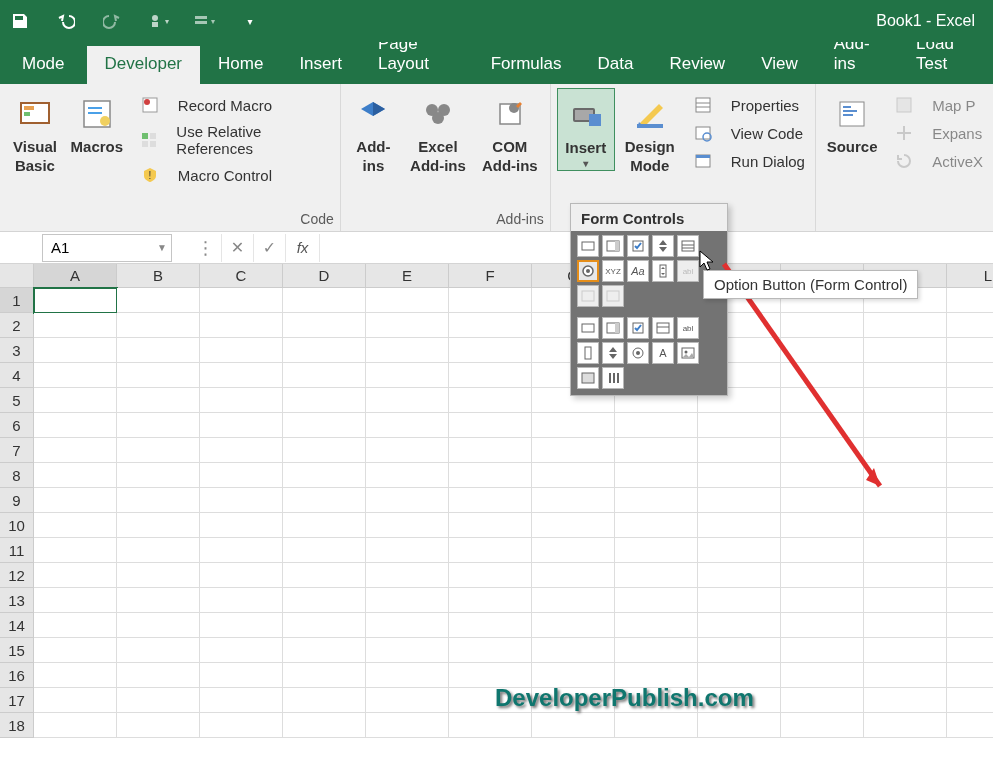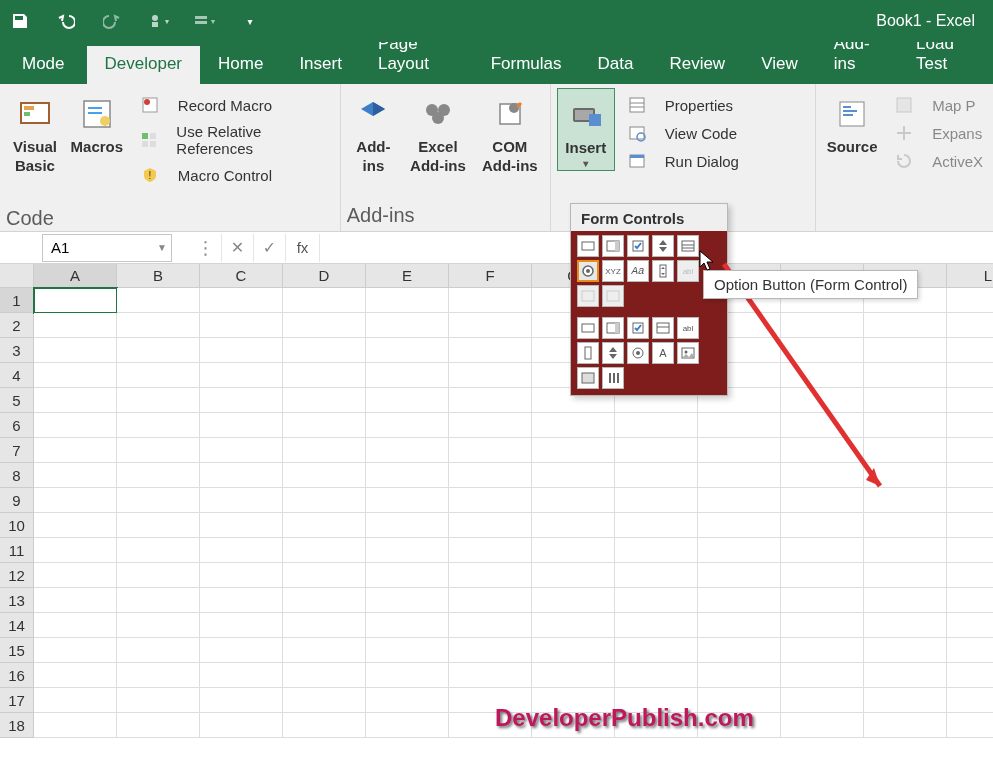--- a/index.html
+++ b/index.html
@@ -14,71 +14,71 @@
 
 .tabs { height: 42px; background: #217346; display: flex; align-items: flex-end; padding-left: 0; }
 .tab { padding: 8px 18px 10px; font-size: 17px; color: #fff; cursor: pointer; }
 .tab.file { background:#217346; padding-left:22px; padding-right:22px; }
 .tab.active { background: #f0f0f0; color: #217346; }
 
 
 .ribbon { height: 148px; background: #f0f0f0; border-bottom: 1px solid #d4d4d4; display: flex; position: relative; }
 .grp { border-right: 1px solid #d9d9d9; display: flex; flex-direction: column; padding: 4px 6px 0; }
 .grp-content { flex: 1; display: flex; align-items: flex-start; gap: 4px; }
-.grp-label { font-size: 20px; color: #5b5b5b; text-align: left; padding: 2px 0 4px; margin-top: 17px; }
+.grp-label { font-size: 14px; color: #5b5b5b; text-align: right; padding: 2px 0 4px; margin-top: 17px; }
 .big-btn { display: flex; flex-direction: column; align-items: center; justify-content: flex-start; width: 62px; padding-top: 6px; cursor: pointer; text-align:center; font-size:15px; line-height:1.25; color:#333;font-weight:bold; }
 .big-btn .ico-slot { width:40px; height:40px; display:flex; align-items:center; justify-content:center; margin-bottom:4px;}
 .small-btn { display: flex; align-items: center; gap: 18px; font-size: 15px; color:#333; padding: 3px 4px; cursor: pointer; }
 .small-btn .ico-slot { width:20px; height:20px; display:flex; align-items:center; justify-content:center;}
 .col { display: flex; flex-direction: column; gap: 2px; justify-content: flex-start; padding-top:4px;}
 
 
 .big-btn.pressed { background: #c9e2d3; border: 1px solid #3f8f5f; }
 
 
 .formula-row { height: 32px; border-bottom: 1px solid #d4d4d4; display: flex; align-items: center; background:#fff;padding-left:40px;}
 .namebox { width: 130px; height: 28px; border: 1px solid #c5c5c5; display:flex; align-items:center; padding-left:8px; font-size:15px; position: relative; margin-left:2px;}
 .namebox .drop { position:absolute; right:4px; color:#888; font-size:10px;}
 .fb-btn { width:32px; height:28px; display:flex; align-items:center; justify-content:center; border-right:1px solid #e5e5e5; color:#888;}
-.fx { font-size:15px; color:#555; width:34px; }
+.fx { font-style: italic; font-size:15px; color:#555; width:34px; }
 .formula-input { flex:1; height:28px; border:none; outline:none; padding-left:6px; font-size:15px;}
 
 
 .grid-wrap { position: relative; }
 .corner { position:absolute; left:0; top:0; width:34px; height:24px; background:#e6e6e6; border-right:1px solid #ccc; border-bottom:1px solid #ccc;}
 .col-headers { position:absolute; left:34px; top:0; height:24px; display:flex; }
 .ch { width:83px; height:24px; background:#e6e6e6; border-right:1px solid #ccc; border-bottom:1px solid #ccc; text-align:center; font-size:15px; line-height:24px; color:#333;}
 .ch.active { background:#d6d6d6; }
 .row-headers { position:absolute; left:0; top:24px; }
 .rh { width:34px; height:25px; background:#e6e6e6; border-right:1px solid #ccc; border-bottom:1px solid #ccc; text-align:center; font-size:15px; line-height:25px; color:#333;}
 .rh.active { background:#d6d6d6; }
 .cells { position:absolute; left:34px; top:24px; }
 .crow { display:flex; }
 .cell { width:83px; height:25px; border-right:1px solid #ddd; border-bottom:1px solid #ddd; background:#fff;}
 .cell.selected { outline:2px solid #217346; outline-offset:-1px; }
 
 
-.insert-panel { position:absolute; left:570px; top:203px; width:158px; background:#7f1d1d; border:1px solid #b8b8b8; box-shadow:3px 3px 6px rgba(0,0,0,.2); z-index:50;}
+.insert-panel { position:absolute; left:570px; top:203px; width:158px; background:#737373; border:1px solid #b8b8b8; box-shadow:3px 3px 6px rgba(0,0,0,.2); z-index:50;}
 .panel-header { font-weight:600; font-size:15px; padding:6px 10px 4px; color:#333; background:#efefef;}
 .icon-grid { display:flex; flex-wrap:wrap; padding:4px 6px 6px; gap:3px;}
 .ctrl-ico { width:22px; height:22px; border:1px solid #b8b8b8; background:#fff; display:flex; align-items:center; justify-content:center; font-size:11px; cursor:pointer; color:#555;}
 .ctrl-ico.disabled { background:#eee; color:#bbb;}
 .ctrl-ico.highlight { border:2px solid #e58e1a; background:#e8e8e8;}
 
 
 .tooltip { position:absolute; left:703px; top:270px; background:#fff; border:1px solid #b8b8b8; padding:5px 10px; font-size:15px; color:#333; z-index:60; box-shadow:2px 2px 4px rgba(0,0,0,.15);}
 
 
 .cursor { position:absolute; left:698px; top:249px; z-index:70; pointer-events:none;}
 
 
 .arrow { position:absolute; left:718px; top:258px; z-index:55; pointer-events:none;}
 
 
-.watermark { position:absolute; left:495px; top:684px; font-size:24px; font-weight:700; color:#be185d; text-shadow: 2px 2px 3px rgba(0,0,0,.55); z-index:40;margin-top:20px;}
+.watermark { position:absolute; left:495px; top:684px; font-size:24px; font-weight:700; color:#0f766e; text-shadow: 2px 2px 3px rgba(0,0,0,.55); z-index:40;}
 </style>
 </head>
 <body>
 
 <div class="titlebar">
   <div class="qat">
     <div class="qat-btn">
       <svg width="20" height="20" viewBox="0 0 20 20">
           <path fill="#fff" d="M3 3h11l3 3v11H3z M5 5v4h8V5z M6 12h8v4H6z"></path>
         </svg>
@@ -232,20 +232,31 @@
       <div class="big-btn pressed" style="width:58px">
         <div class="ico-slot">
             <svg width="34" height="30">
               <rect x="4" y="8" width="22" height="14" rx="2" fill="#6a6a6a"></rect>
               <rect x="6" y="10" width="18" height="10" fill="#a8a8a8"></rect>
               <rect x="20" y="14" width="12" height="12" fill="#5a8ed0"></rect>
             </svg>
           </div>
         <span>Insert</span>
         <span style="font-size:10px;color:#555">▾</span>
+      </div>
+      <div class="big-btn" style="width:62px">
+        <div class="ico-slot">
+            <svg width="34" height="32">
+              <path d="M6 26L26 6l4 4L10 30z" fill="#f4c950"></path>
+              <path d="M4 30l2-6 4 4z" fill="#5a8ed0"></path>
+              <rect x="4" y="26" width="26" height="4" fill="#5a8ed0"></rect>
+            </svg>
+          </div>
+        <span style="white-space:pre-line">Design
+Mode</span>
       </div>
       <div class="col" style="margin-left:4px">
         <div class="small-btn">
             <div class="ico-slot">
               <svg width="18" height="18">
                 <rect x="2" y="2" width="14" height="14" fill="#fff" stroke="#888"></rect>
                 <line x1="2" y1="7" x2="16" y2="7" stroke="#888"></line>
                 <line x1="2" y1="11" x2="16" y2="11" stroke="#888"></line>
               </svg>
             </div>
@@ -656,21 +667,21 @@
     <div class="ctrl-ico highlight">
         <svg width="12" height="12">
           <circle cx="6" cy="6" r="5" fill="#fff" stroke="#666" stroke-width="1.5"></circle>
           <circle cx="6" cy="6" r="2" fill="#666"></circle>
         </svg>
       </div>
     <div class="ctrl-ico">
         <span style="font-size:8px">XYZ</span>
       </div>
     <div class="ctrl-ico">
-        <span style="font-style:italic;font-family:Liberation Mono, monospace;font-size:11px">Aa</span>
+        <span style="font-style:italic;font-family:Liberation Sans, sans-serif;font-size:11px">Aa</span>
       </div>
     <div class="ctrl-ico">
         <svg width="8" height="14">
           <rect x="1" y="1" width="6" height="12" fill="#fff" stroke="#666"></rect>
           <path d="M4 3l-2 2h4zM4 11l2-2H2z" fill="#666"></path>
         </svg>
       </div>
     <div class="ctrl-ico disabled">
         <span style="font-size:8px;color:#bbb">abl</span>
       </div>

